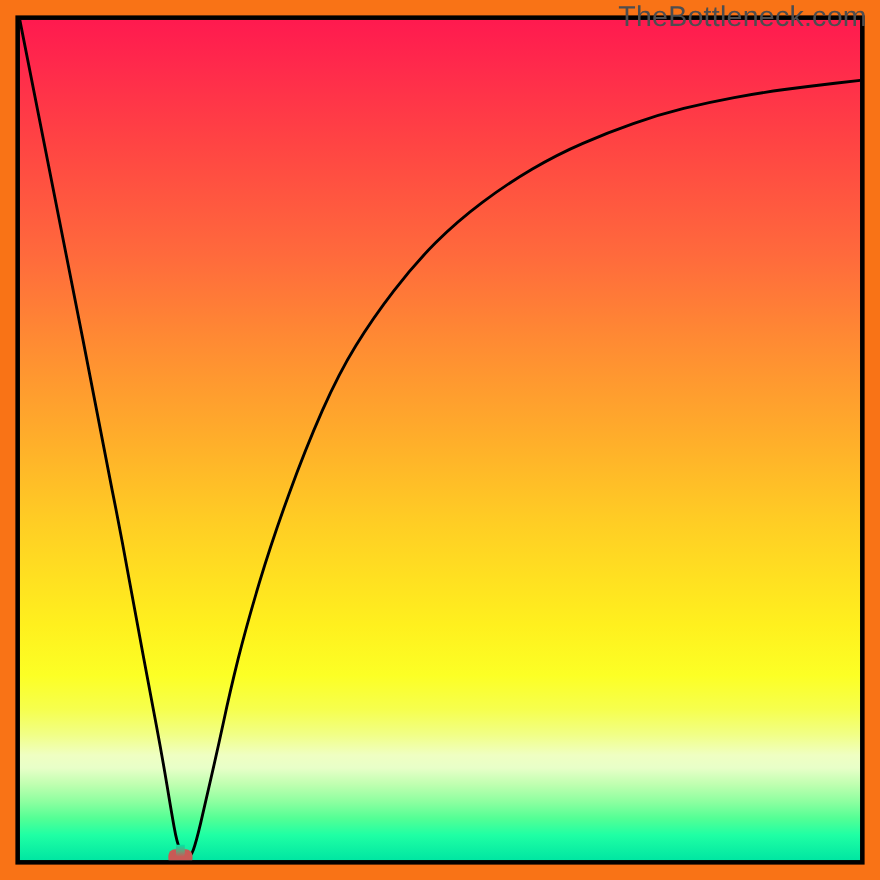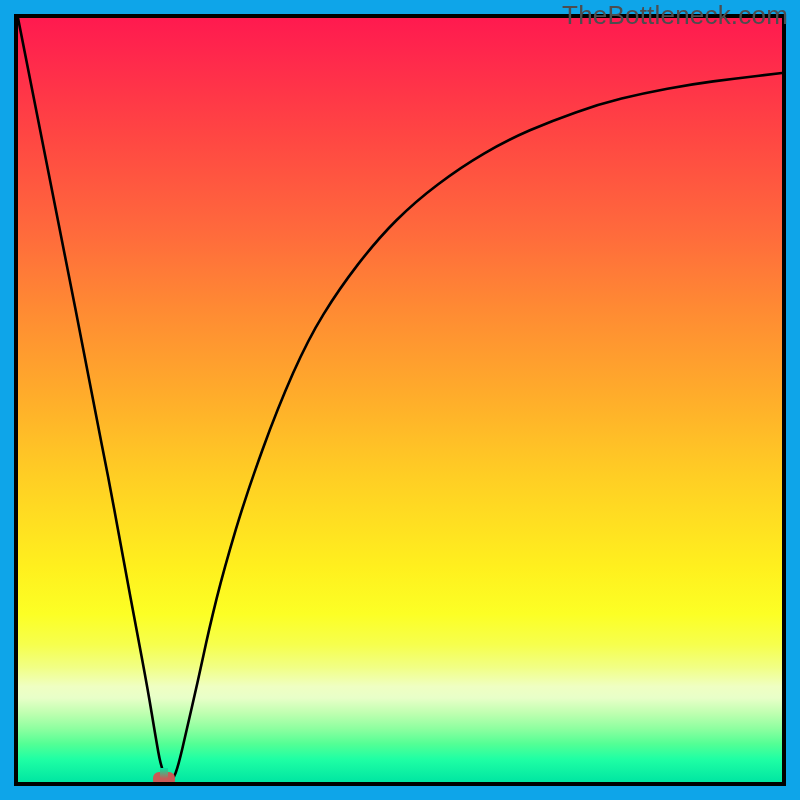--- a/index.html
+++ b/index.html
@@ -5,21 +5,21 @@
   body {
     margin: 0;
     padding: 0;
     background: #fff;
     font-family: Arial, Helvetica, sans-serif;
   }
   .canvas {
     position: relative;
     width: 800px;
     height: 800px;
-    background: #0ea5e9;
+    background: #f97316;
   }
   .frame {
     position: absolute;
     left: 14px;
     top: 14px;
     width: 772px;
     height: 772px;
     box-sizing: border-box;
     background: #000;
   }

